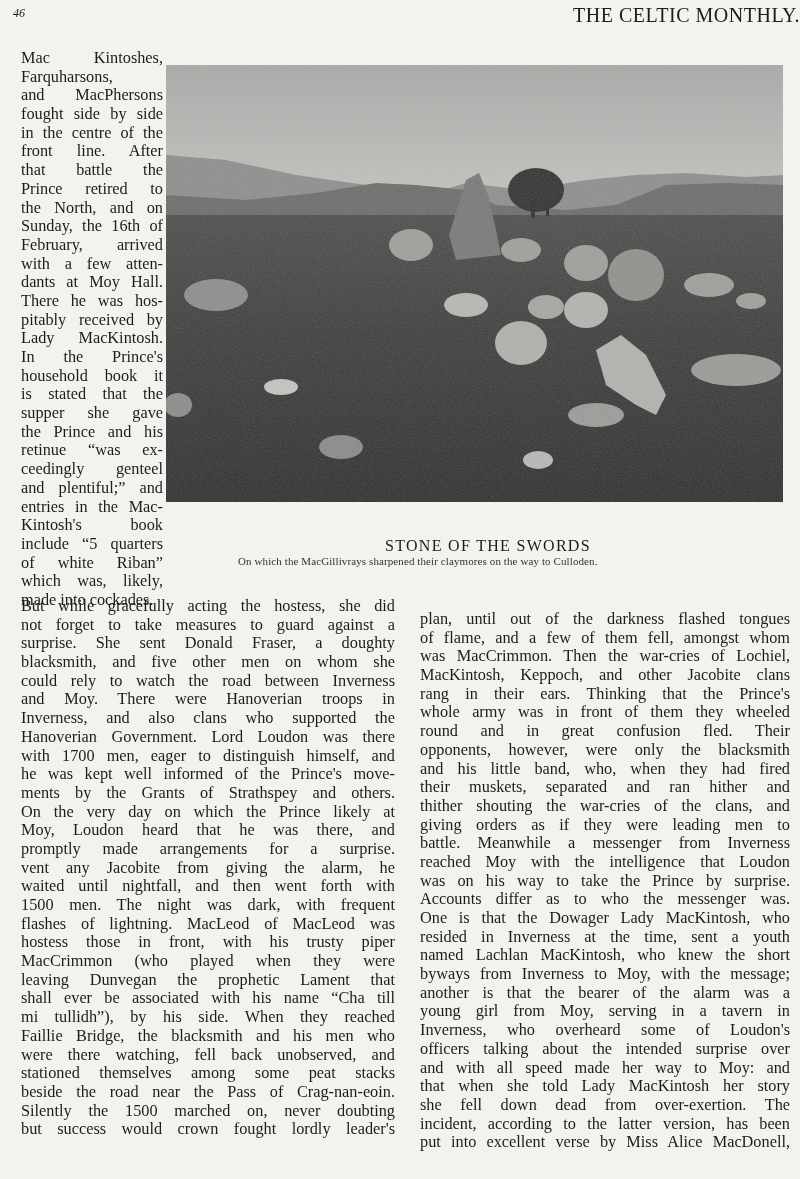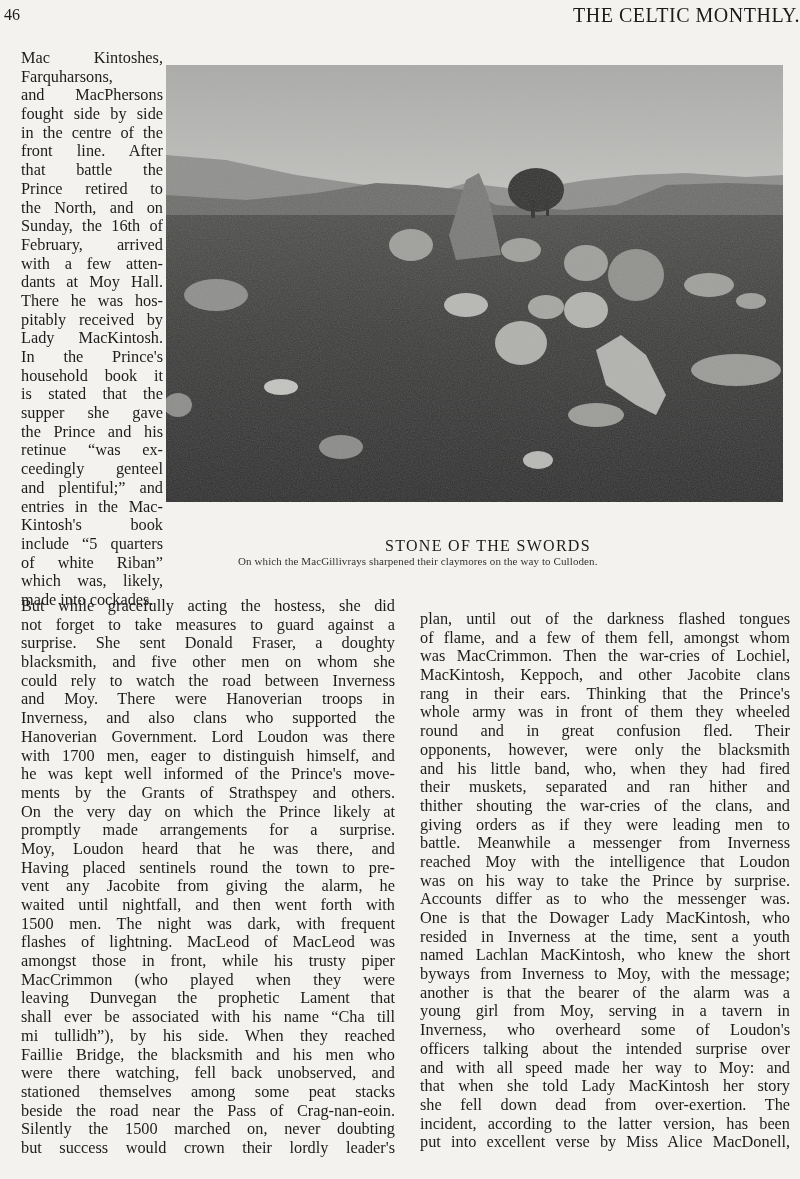--- a/index.html
+++ b/index.html
@@ -4,22 +4,22 @@
 <style>
   html, body { margin: 0; padding: 0; }
   body {
     width: 800px; height: 1179px; overflow: hidden;
     background: #f3f2ef;
     font-family: "DejaVu Serif", "Liberation Serif", serif;
     color: #1c1c1c;
     position: relative;
   }
   .page-number {
-    position: absolute; left: 4px; top: 6px;
-    font-size: 16px; font-family: "Liberation Serif", serif;
+    position: absolute; left: 13px; top: 6px;
+    font-size: 12px; font-family: "Liberation Serif", serif; font-style: italic;
   }
   .running-head {
     position: absolute; left: 0; right: 0; top: 4px; text-align: right;
     font-size: 20px; letter-spacing: 0.5px;
     font-family: "Liberation Serif", serif;
   }
   .photo {
     position: absolute; left: 166px; top: 65px; width: 617px; height: 437px;
     overflow: hidden; background: #3a3a3a;
   }
@@ -144,38 +144,37 @@
     <span class="ln">surprise.  She sent Donald Fraser, a doughty</span>
     <span class="ln">blacksmith, and five other men on whom she</span>
     <span class="ln">could rely to watch the road between Inverness</span>
     <span class="ln">and Moy.  There were Hanoverian troops in</span>
     <span class="ln">Inverness, and also clans who supported the</span>
     <span class="ln">Hanoverian Government.  Lord Loudon was there</span>
     <span class="ln">with 1700 men, eager to distinguish himself, and</span>
     <span class="ln">he was kept well informed of the Prince's move-</span>
     <span class="ln">ments by the Grants of Strathspey and others.</span>
     <span class="ln">On the very day on which the Prince likely at</span>
+    <span class="ln">Moy, Loudon heard that he was there, and</span>
     <span class="ln">promptly made arrangements for a surprise.</span>
-    <span class="ln">Moy, Loudon heard that he was there, and</span>
-    <span class="ln">Having placed sentinels round the town to pre-</span>
     <span class="ln">vent any Jacobite from giving the alarm, he</span>
     <span class="ln">waited until nightfall, and then went forth with</span>
     <span class="ln">1500 men.  The night was dark, with frequent</span>
     <span class="ln">flashes of lightning.  MacLeod of MacLeod was</span>
-    <span class="ln">amongst those in front, while his trusty piper</span>
+    <span class="ln">hostess those in front, with his trusty piper</span>
     <span class="ln">MacCrimmon (who played when they were</span>
     <span class="ln">leaving Dunvegan the prophetic Lament that</span>
     <span class="ln">shall ever be associated with his name “Cha till</span>
     <span class="ln">mi tullidh”), by his side.  When they reached</span>
     <span class="ln">Faillie Bridge, the blacksmith and his men who</span>
     <span class="ln">were there watching, fell back unobserved, and</span>
     <span class="ln">stationed themselves among some peat stacks</span>
     <span class="ln">beside the road near the Pass of Crag-nan-eoin.</span>
     <span class="ln">Silently the 1500 marched on, never doubting</span>
-    <span class="ln">but success would crown their lordly leader's</span>
+    <span class="ln">but success would crown fought lordly leader's</span>
   </div>
 <div class="col col-right">
     <span class="ln">plan, until out of the darkness flashed tongues</span>
     <span class="ln">of flame, and a few of them fell, amongst whom</span>
     <span class="ln">was MacCrimmon.  Then the war-cries of Lochiel,</span>
     <span class="ln">MacKintosh, Keppoch, and other Jacobite clans</span>
     <span class="ln">rang in their ears.  Thinking that the Prince's</span>
     <span class="ln">whole army was in front of them they wheeled</span>
     <span class="ln">round and in great confusion fled.  Their</span>
     <span class="ln">opponents, however, were only the blacksmith</span>

